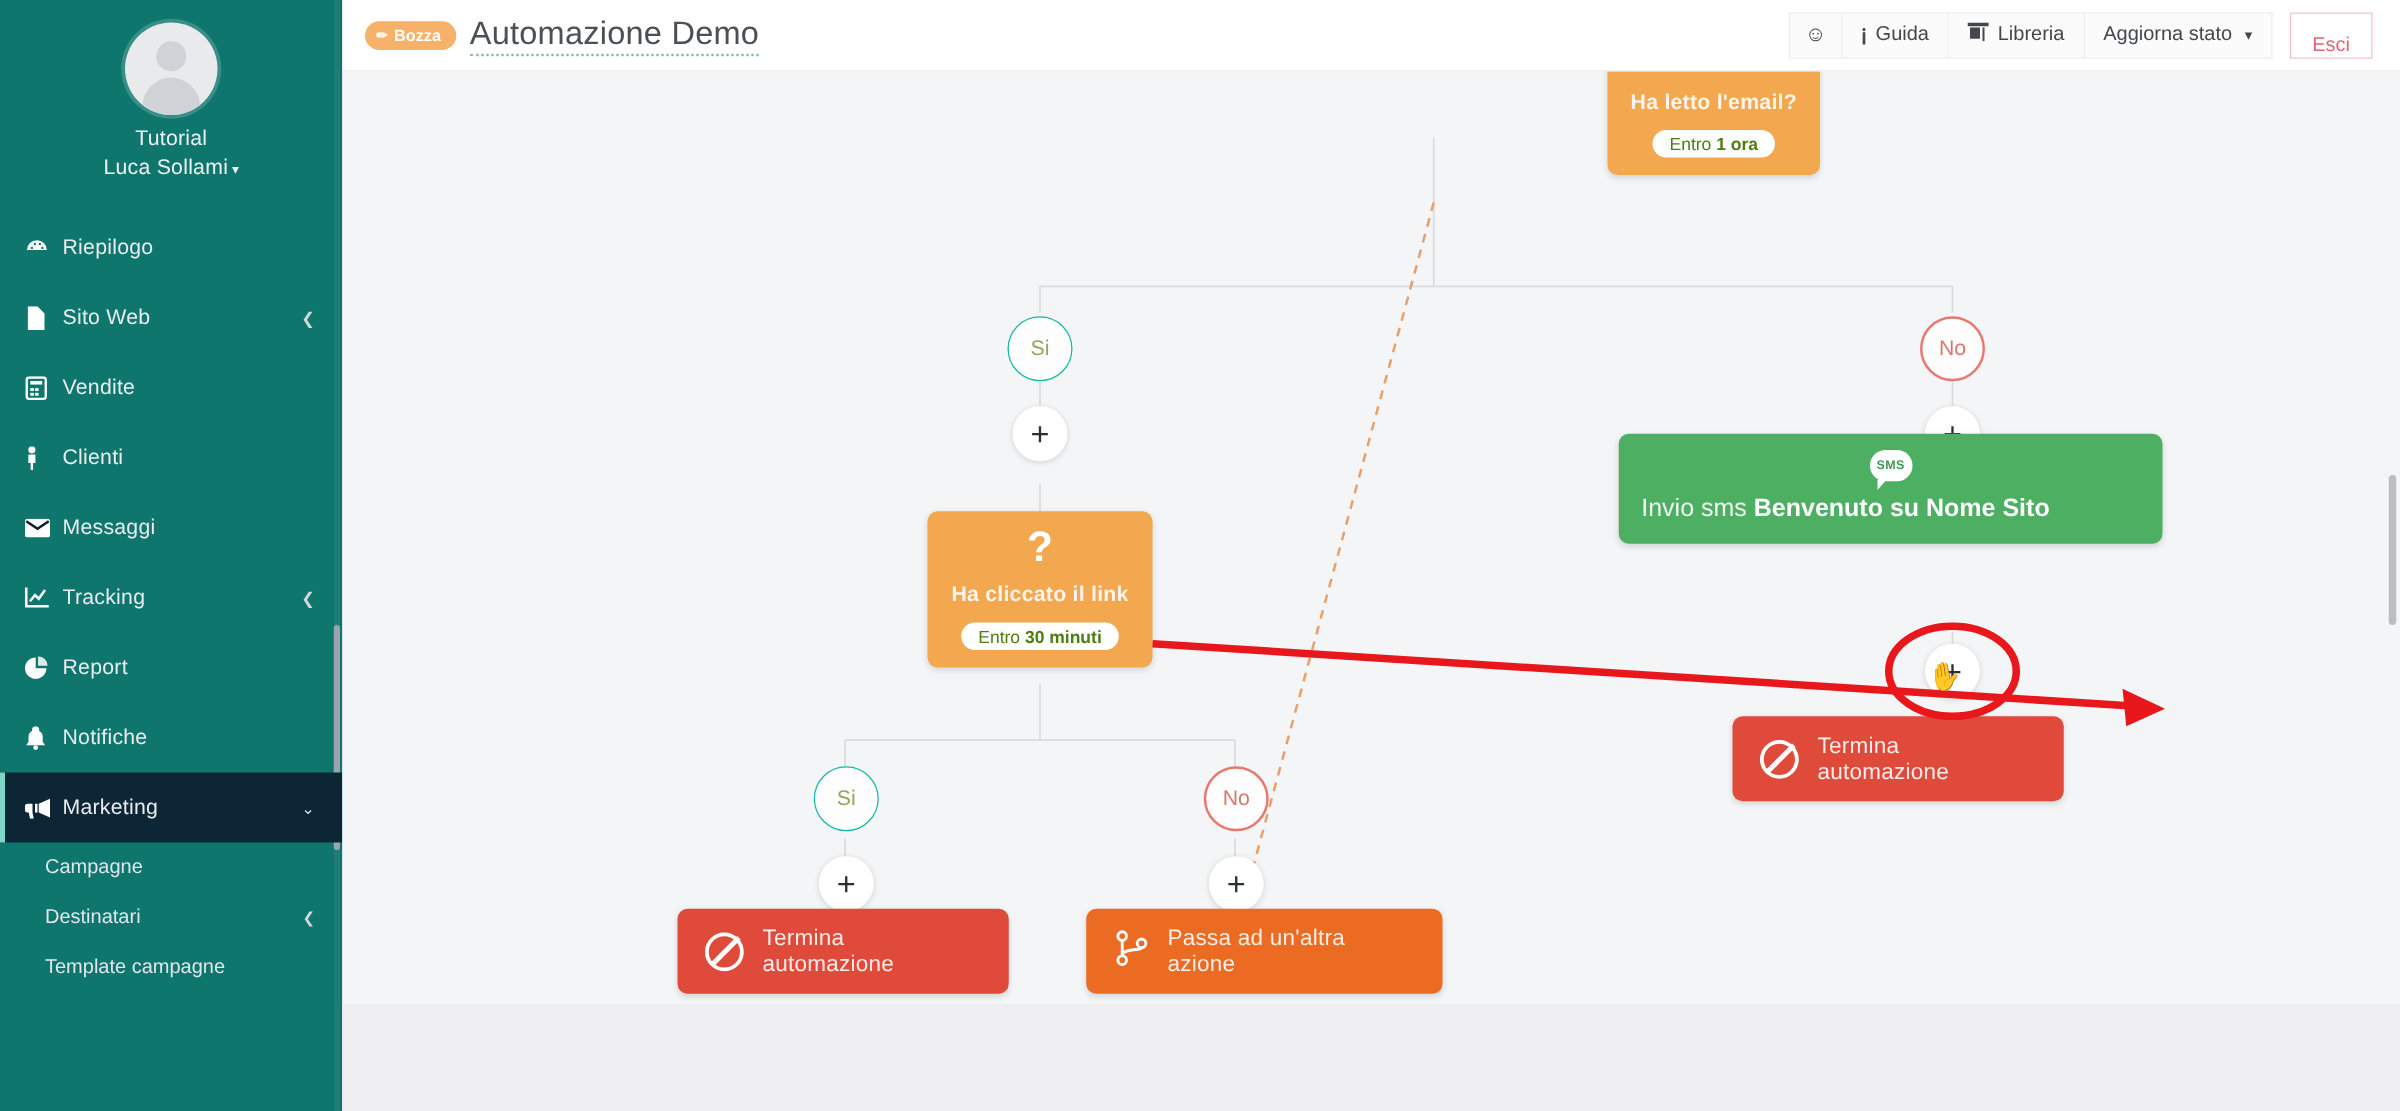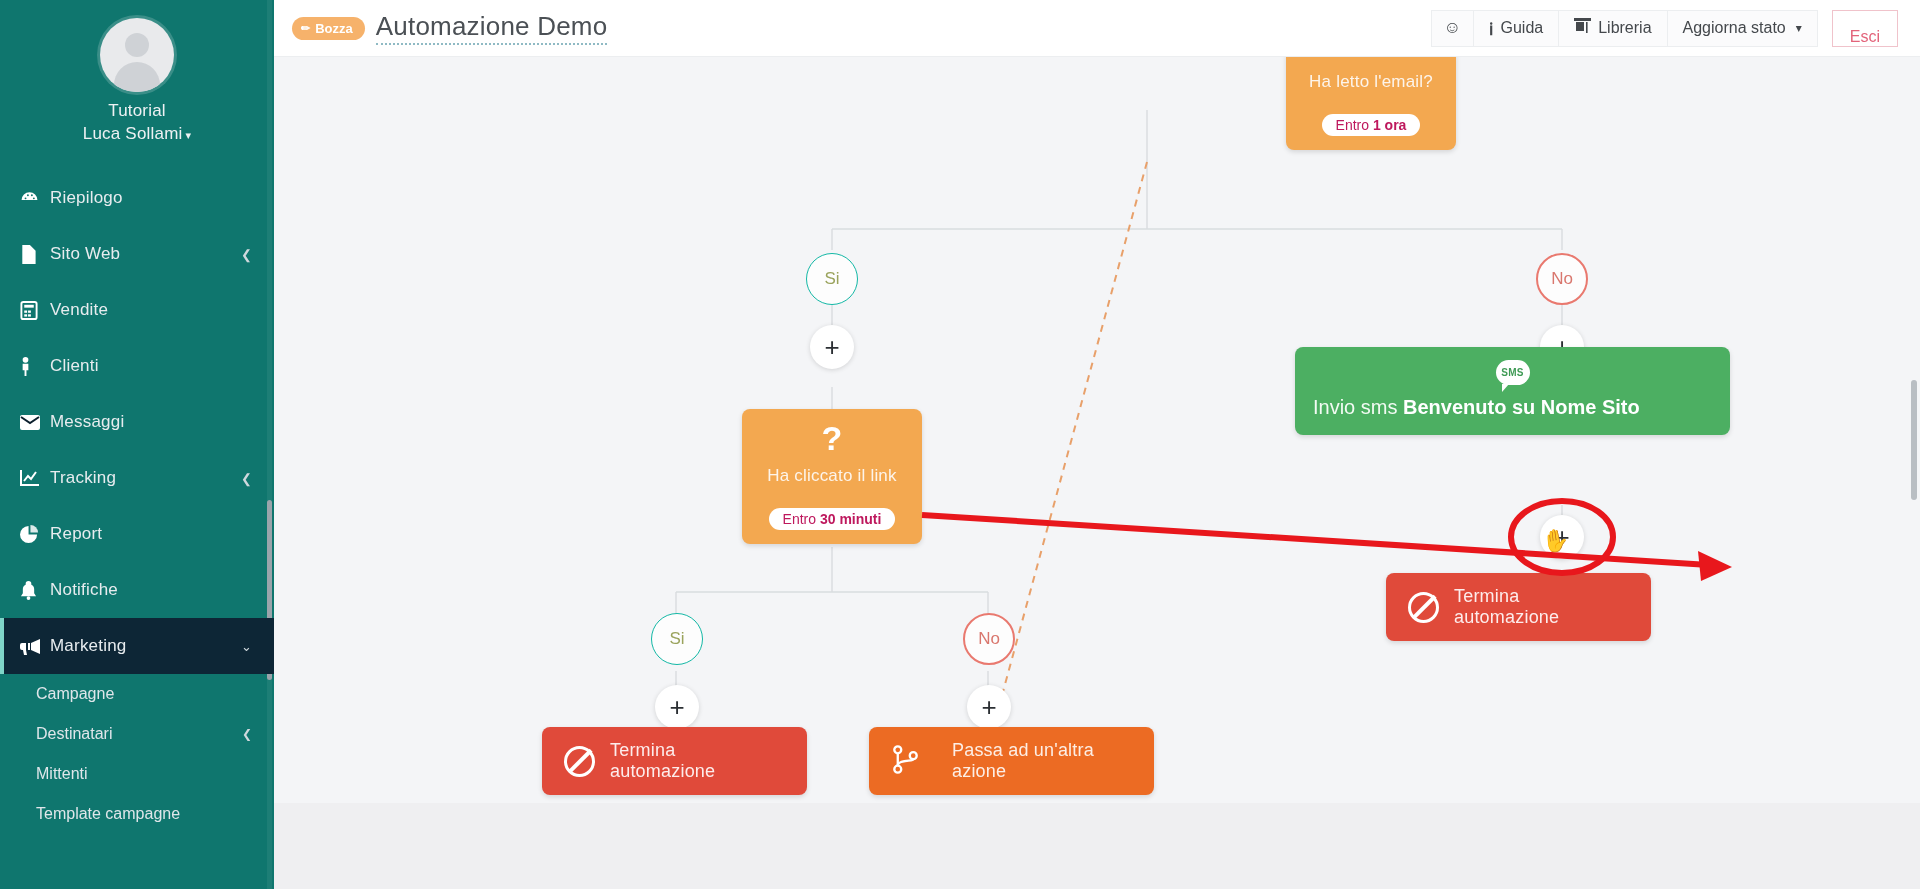--- a/index.html
+++ b/index.html
@@ -149,25 +149,25 @@
   .node-cond {
     background: #f3a850;
     text-align: center;
     padding: 12px 18px 14px;
   }
   .node-cond .qmark {
     font-size: 34px; font-weight: bold; line-height: 1;
     margin-bottom: 11px; color: #fff;
   }
   .node-cond .ttl {
-    font-size: 17px; color: #fdf4ea; letter-spacing: .2px;
+    font-size: 17px; color: #fdf4ea; letter-spacing: .2px; font-weight: bold;
   }
   .pill {
-    display: inline-block; margin-top: 22px;
-    background: #ffffff; color: #be185d;
+    display: inline-block; margin-top: 12px;
+    background: #ffffff; color: #4d7c0f;
     border-radius: 13px; padding: 3px 14px;
     font-size: 14px;
   }
   .pill b { font-weight: bold; }
 
   .circle-yn {
     position: absolute; width: 52px; height: 52px;
     border-radius: 50%; background: #fdfdfd;
     display: flex; align-items: center; justify-content: center;
     font-size: 17px; cursor: pointer;
@@ -218,21 +218,21 @@
   .node-red .ban::after {
     content: ""; position: absolute;
     left: 50%; top: 50%; width: 31px; height: 3.5px;
     background: #ffffff;
     transform: translate(-50%,-50%) rotate(-45deg);
   }
   .node-red .txt { font-size: 18px; color: #fdeceb; letter-spacing: .2px; }
 
   .node-orange {
     background: #ec6b23; display: flex; align-items: center;
-    gap: 32px; padding: 13px 22px;
+    gap: 14px; padding: 13px 22px;
   }
   .node-orange .txt { font-size: 18px; color: #fdeee5; letter-spacing: .2px; }
 
   .redmark { position: absolute; left: 0; top: 0; pointer-events: none; }
   .cursor-hand {
     position: absolute; font-size: 22px; color: #5b6066;
     transform: rotate(-8deg);
   }
   .bottom-strip {
     position: absolute; left: 274px; bottom: 0;
@@ -366,24 +366,20 @@
         <span class="arr">⌄</span>
       </div>
 
       <div class="sb-sub">
         <span class="lbl">Campagne</span>
         <span class="arr"></span>
       </div>
       <div class="sb-sub">
         <span class="lbl">Destinatari</span>
         <span class="arr">❮</span>
-      </div>
-      <div class="sb-sub">
-        <span class="lbl">Mittenti</span>
-        <span class="arr"></span>
       </div>
       <div class="sb-sub">
         <span class="lbl">Template campagne</span>
         <span class="arr"></span>
       </div>
     </nav>
   </aside>
 
   <div class="main">
 

